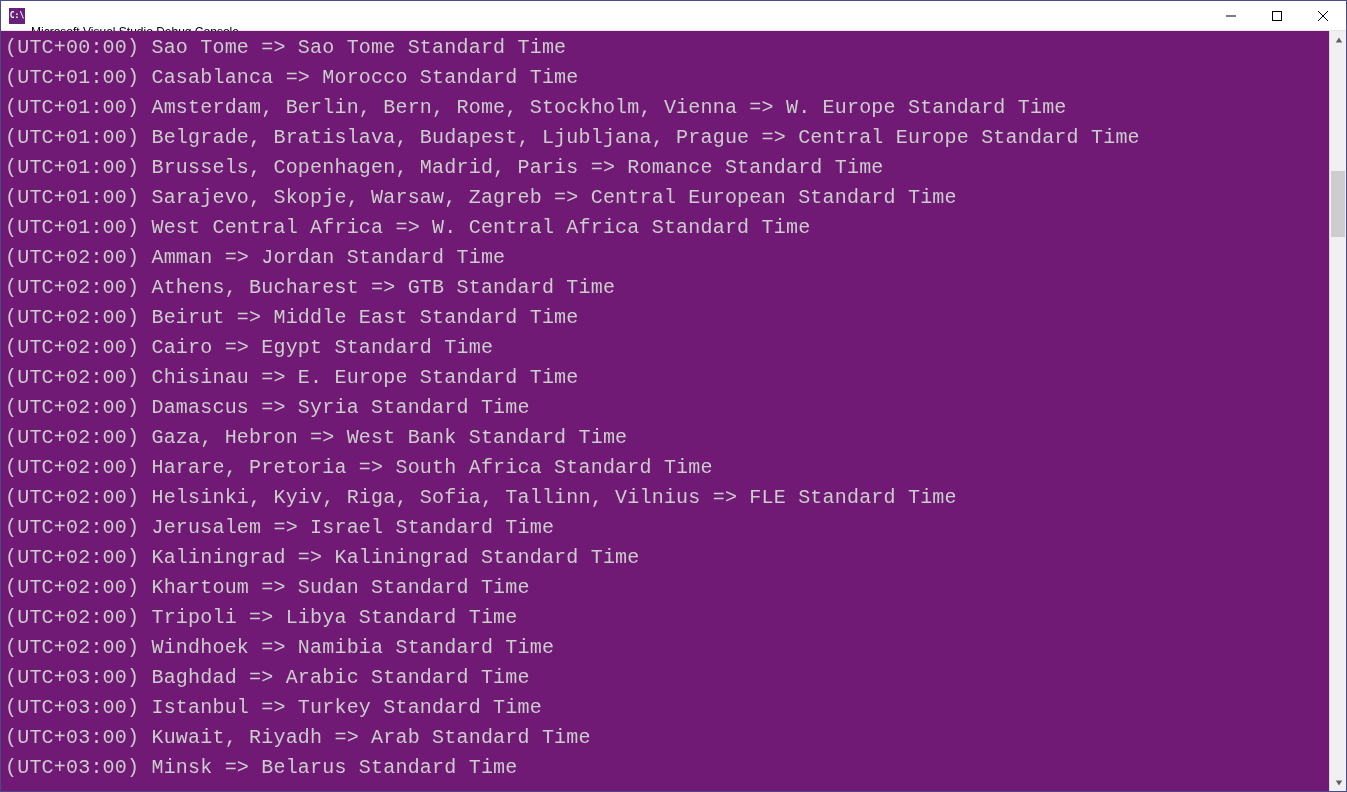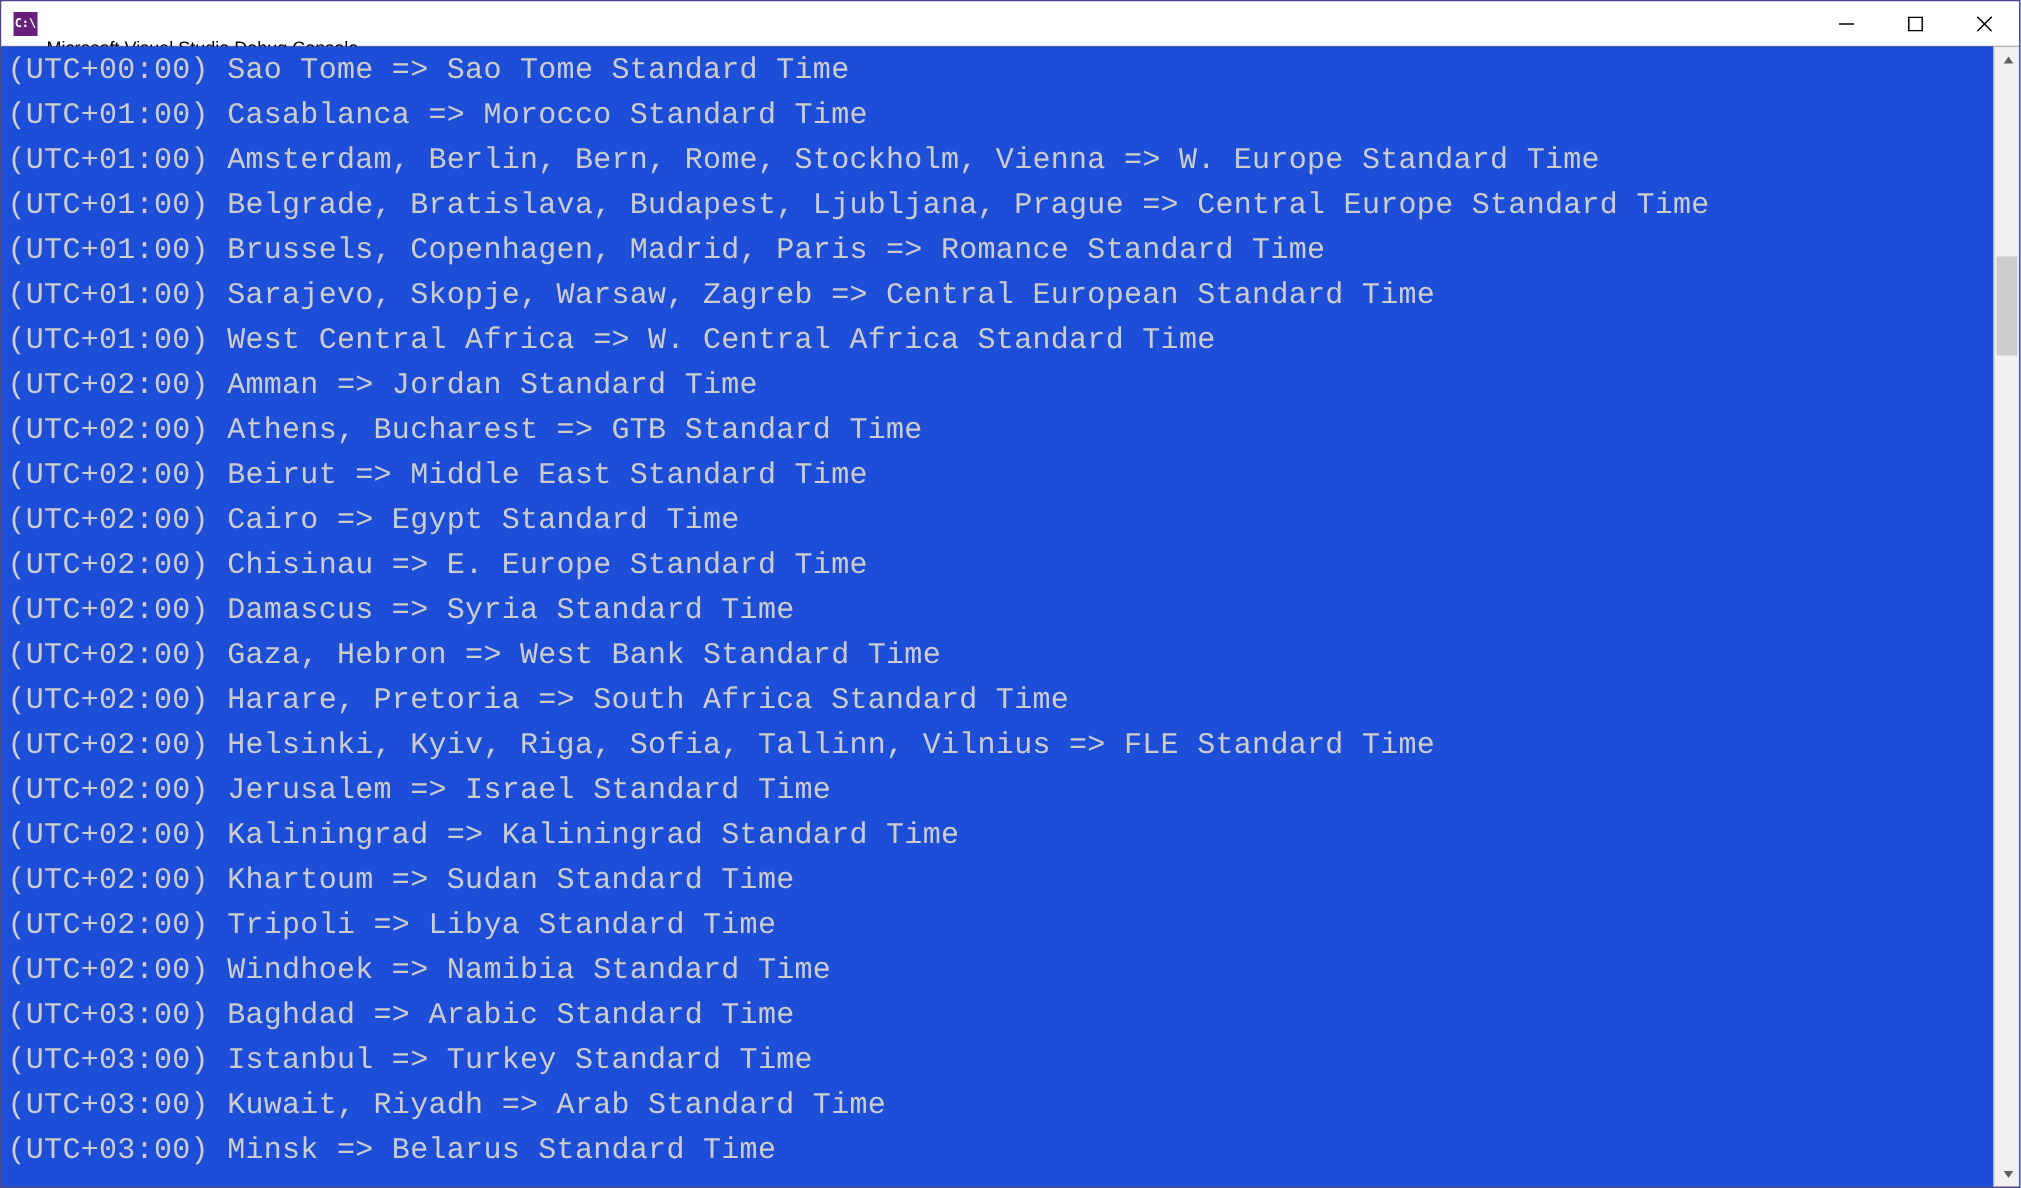--- a/index.html
+++ b/index.html
@@ -6,21 +6,21 @@
   html, body { width: 1347px; height: 792px; overflow: hidden; font-family: "Segoe UI", Tahoma, sans-serif; background: #fff; }
   .window { width: 1347px; height: 792px; border: 1px solid #4a4a8a; display: flex; flex-direction: column; background: #fff; }
   .titlebar { height: 30px; display: flex; align-items: center; background: #fff; border-bottom: 1px solid #e5e5e5; }
   .titlebar .icon { width: 16px; height: 16px; margin: 0 6px 0 8px; background: #68217a; display: flex; align-items: center; justify-content: center; color: #fff; font-size: 8px; font-weight: bold; font-family: Consolas, monospace; }
   .titlebar .title { font-size: 12px; color: #000; flex: 0 0 auto; margin-top: 32px; }
   .titlebar .spacer { flex: 1 1 auto; }
   .titlebar .controls { display: flex; height: 100%; }
   .titlebar .ctrl { width: 46px; height: 100%; display: flex; align-items: center; justify-content: center; }
   .titlebar .ctrl svg { width: 10px; height: 10px; stroke: #000; stroke-width: 1; fill: none; }
   .client { flex: 1 1 auto; display: flex; background: #000; min-height: 0; }
-  .console { flex: 1 1 auto; background: #1d4ed8; color: #cccccc; font-family: Consolas, "Courier New", monospace; font-size: 20px; line-height: 30px; padding: 2px 0 0 4px; white-space: pre; overflow: hidden; letter-spacing: 0.2px; }
+  .console { flex: 1 1 auto; background: #701a75; color: #cccccc; font-family: Consolas, "Courier New", monospace; font-size: 20px; line-height: 30px; padding: 2px 0 0 4px; white-space: pre; overflow: hidden; letter-spacing: 0.2px; }
   .console .line { display: block; }
   .scrollbar { width: 17px; background: #f0f0f0; position: relative; border-left: 1px solid #dadada; }
   .scrollbar .arrow { width: 17px; height: 17px; display: flex; align-items: center; justify-content: center; position: absolute; left: 0; }
   .scrollbar .arrow.up { top: 0; }
   .scrollbar .arrow.down { bottom: 0; }
   .scrollbar .arrow svg { width: 8px; height: 8px; fill: #606060; }
   .scrollbar .track { position: absolute; left: 0; right: 0; top: 17px; bottom: 17px; }
   .scrollbar .thumb { position: absolute; left: 1px; right: 1px; background: #cdcdcd; }
 </style>
 </head>

